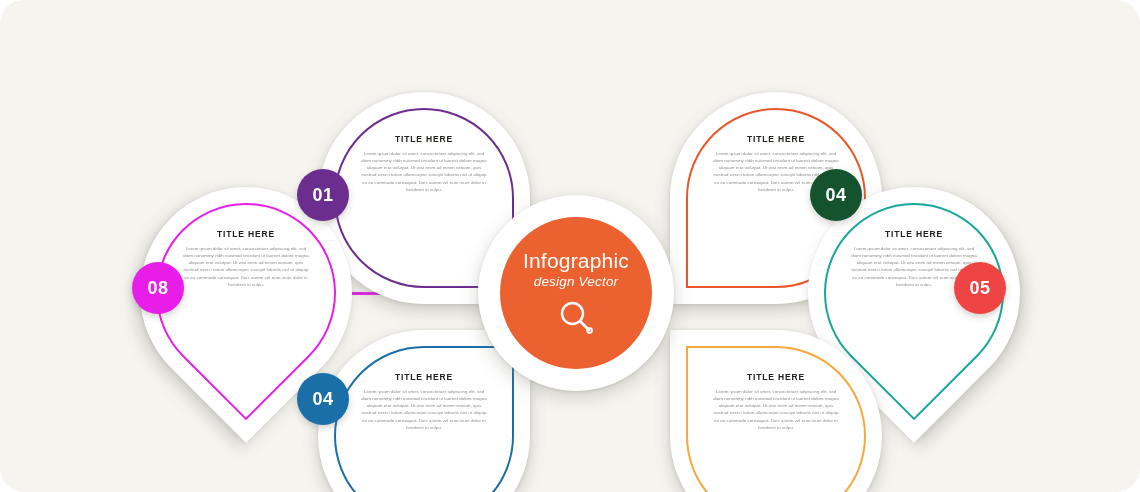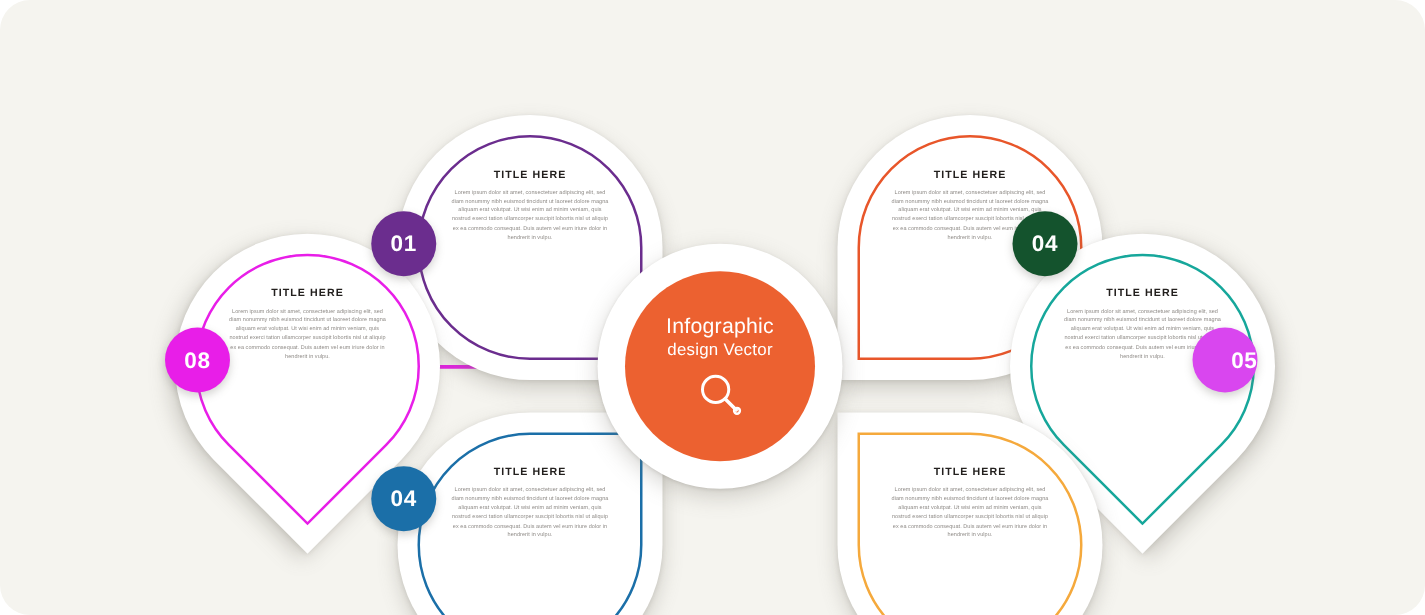--- a/index.html
+++ b/index.html
@@ -44,31 +44,32 @@
     height: 152px;
     border-radius: 50%;
     background: #ec6130;
     display: flex;
     flex-direction: column;
     align-items: center;
     justify-content: center;
   }
   .hub-line1 {
     color: #ffffff;
-    font-size: 17px;
+    font-size: 21px;
     letter-spacing: 0.2px;
     line-height: 1.15;
     text-align: right;
   }
   .hub-line2 {
     color: #ffffff;
     font-size: 13.5px;
     letter-spacing: 0.2px;
     margin-top: 1px;
     line-height: 1.15;
+    font-style: italic;
   }
   .hub-icon {
     margin-top: 7px;
     width: 40px;
     height: 40px;
   }
 
   
   .connector {
     position: absolute;
@@ -218,21 +219,21 @@
   </div>
 
   <div class="petal rot-l pt-bl" id="petal-4" style="left:808px; top:187px;">
     <div class="petal-plate"></div>
     <div class="petal-stroke" id="stroke-4" style="border-color: rgb(22, 167, 155);"></div>
     <div class="petal-text">
       <div class="petal-title">TITLE HERE</div>
       <div class="petal-body">Lorem ipsum dolor sit amet, consectetuer adipiscing elit, sed diam nonummy nibh euismod tincidunt ut laoreet dolore magna aliquam erat volutpat. Ut wisi enim ad minim veniam, quis nostrud exerci tation ullamcorper suscipit lobortis nisl ut aliquip ex ea commodo consequat. Duis autem vel eum iriure dolor in hendrerit in vulpu.</div>
     </div>
   </div>
-  <div class="badge" id="badge-4" style="left: 954px; top: 262px; background: #d946ef; justify-content: flex-end;">
+  <div class="badge" id="badge-4" style="left: 954px; top: 262px; background: #ef4444;">
     <span>05</span>
   </div>
 
   <div class="petal pt-tl" id="petal-5" style="left:670px; top:330px;">
     <div class="petal-plate"></div>
     <div class="petal-stroke" id="stroke-5" style="border-color: rgb(245, 169, 60);"></div>
     <div class="petal-text">
       <div class="petal-title">TITLE HERE</div>
       <div class="petal-body">Lorem ipsum dolor sit amet, consectetuer adipiscing elit, sed diam nonummy nibh euismod tincidunt ut laoreet dolore magna aliquam erat volutpat. Ut wisi enim ad minim veniam, quis nostrud exerci tation ullamcorper suscipit lobortis nisl ut aliquip ex ea commodo consequat. Duis autem vel eum iriure dolor in hendrerit in vulpu.</div>
     </div>

